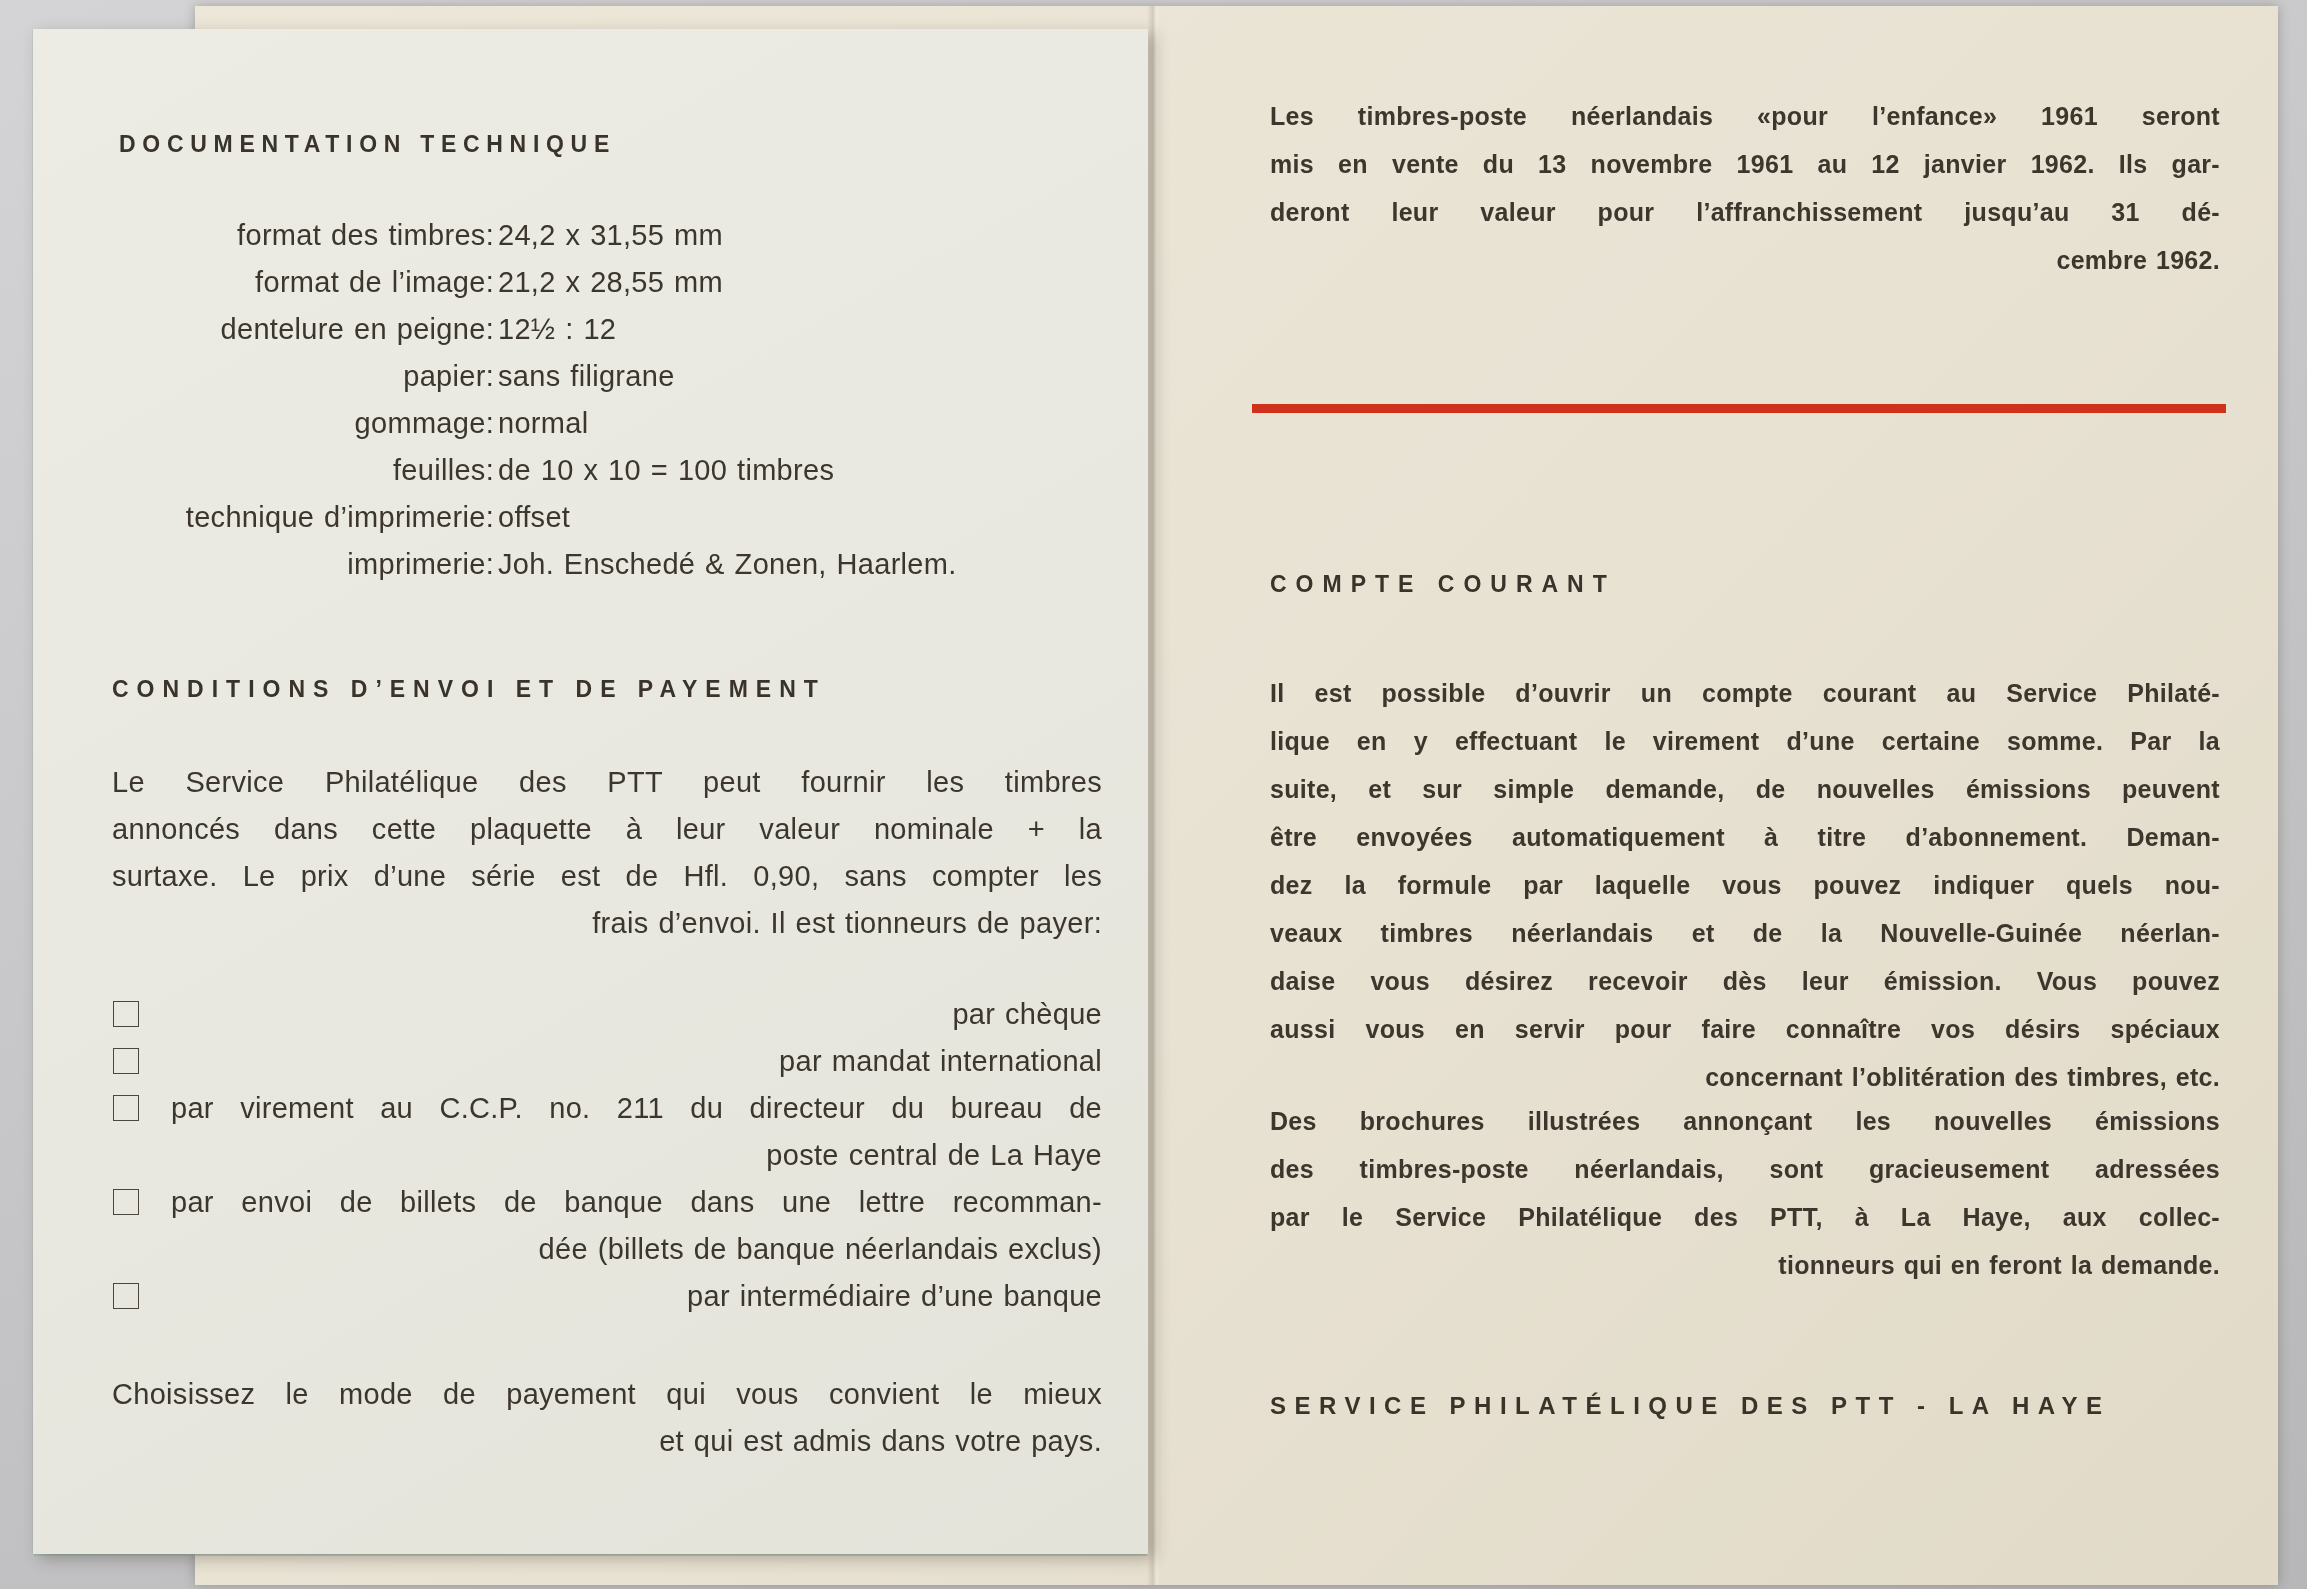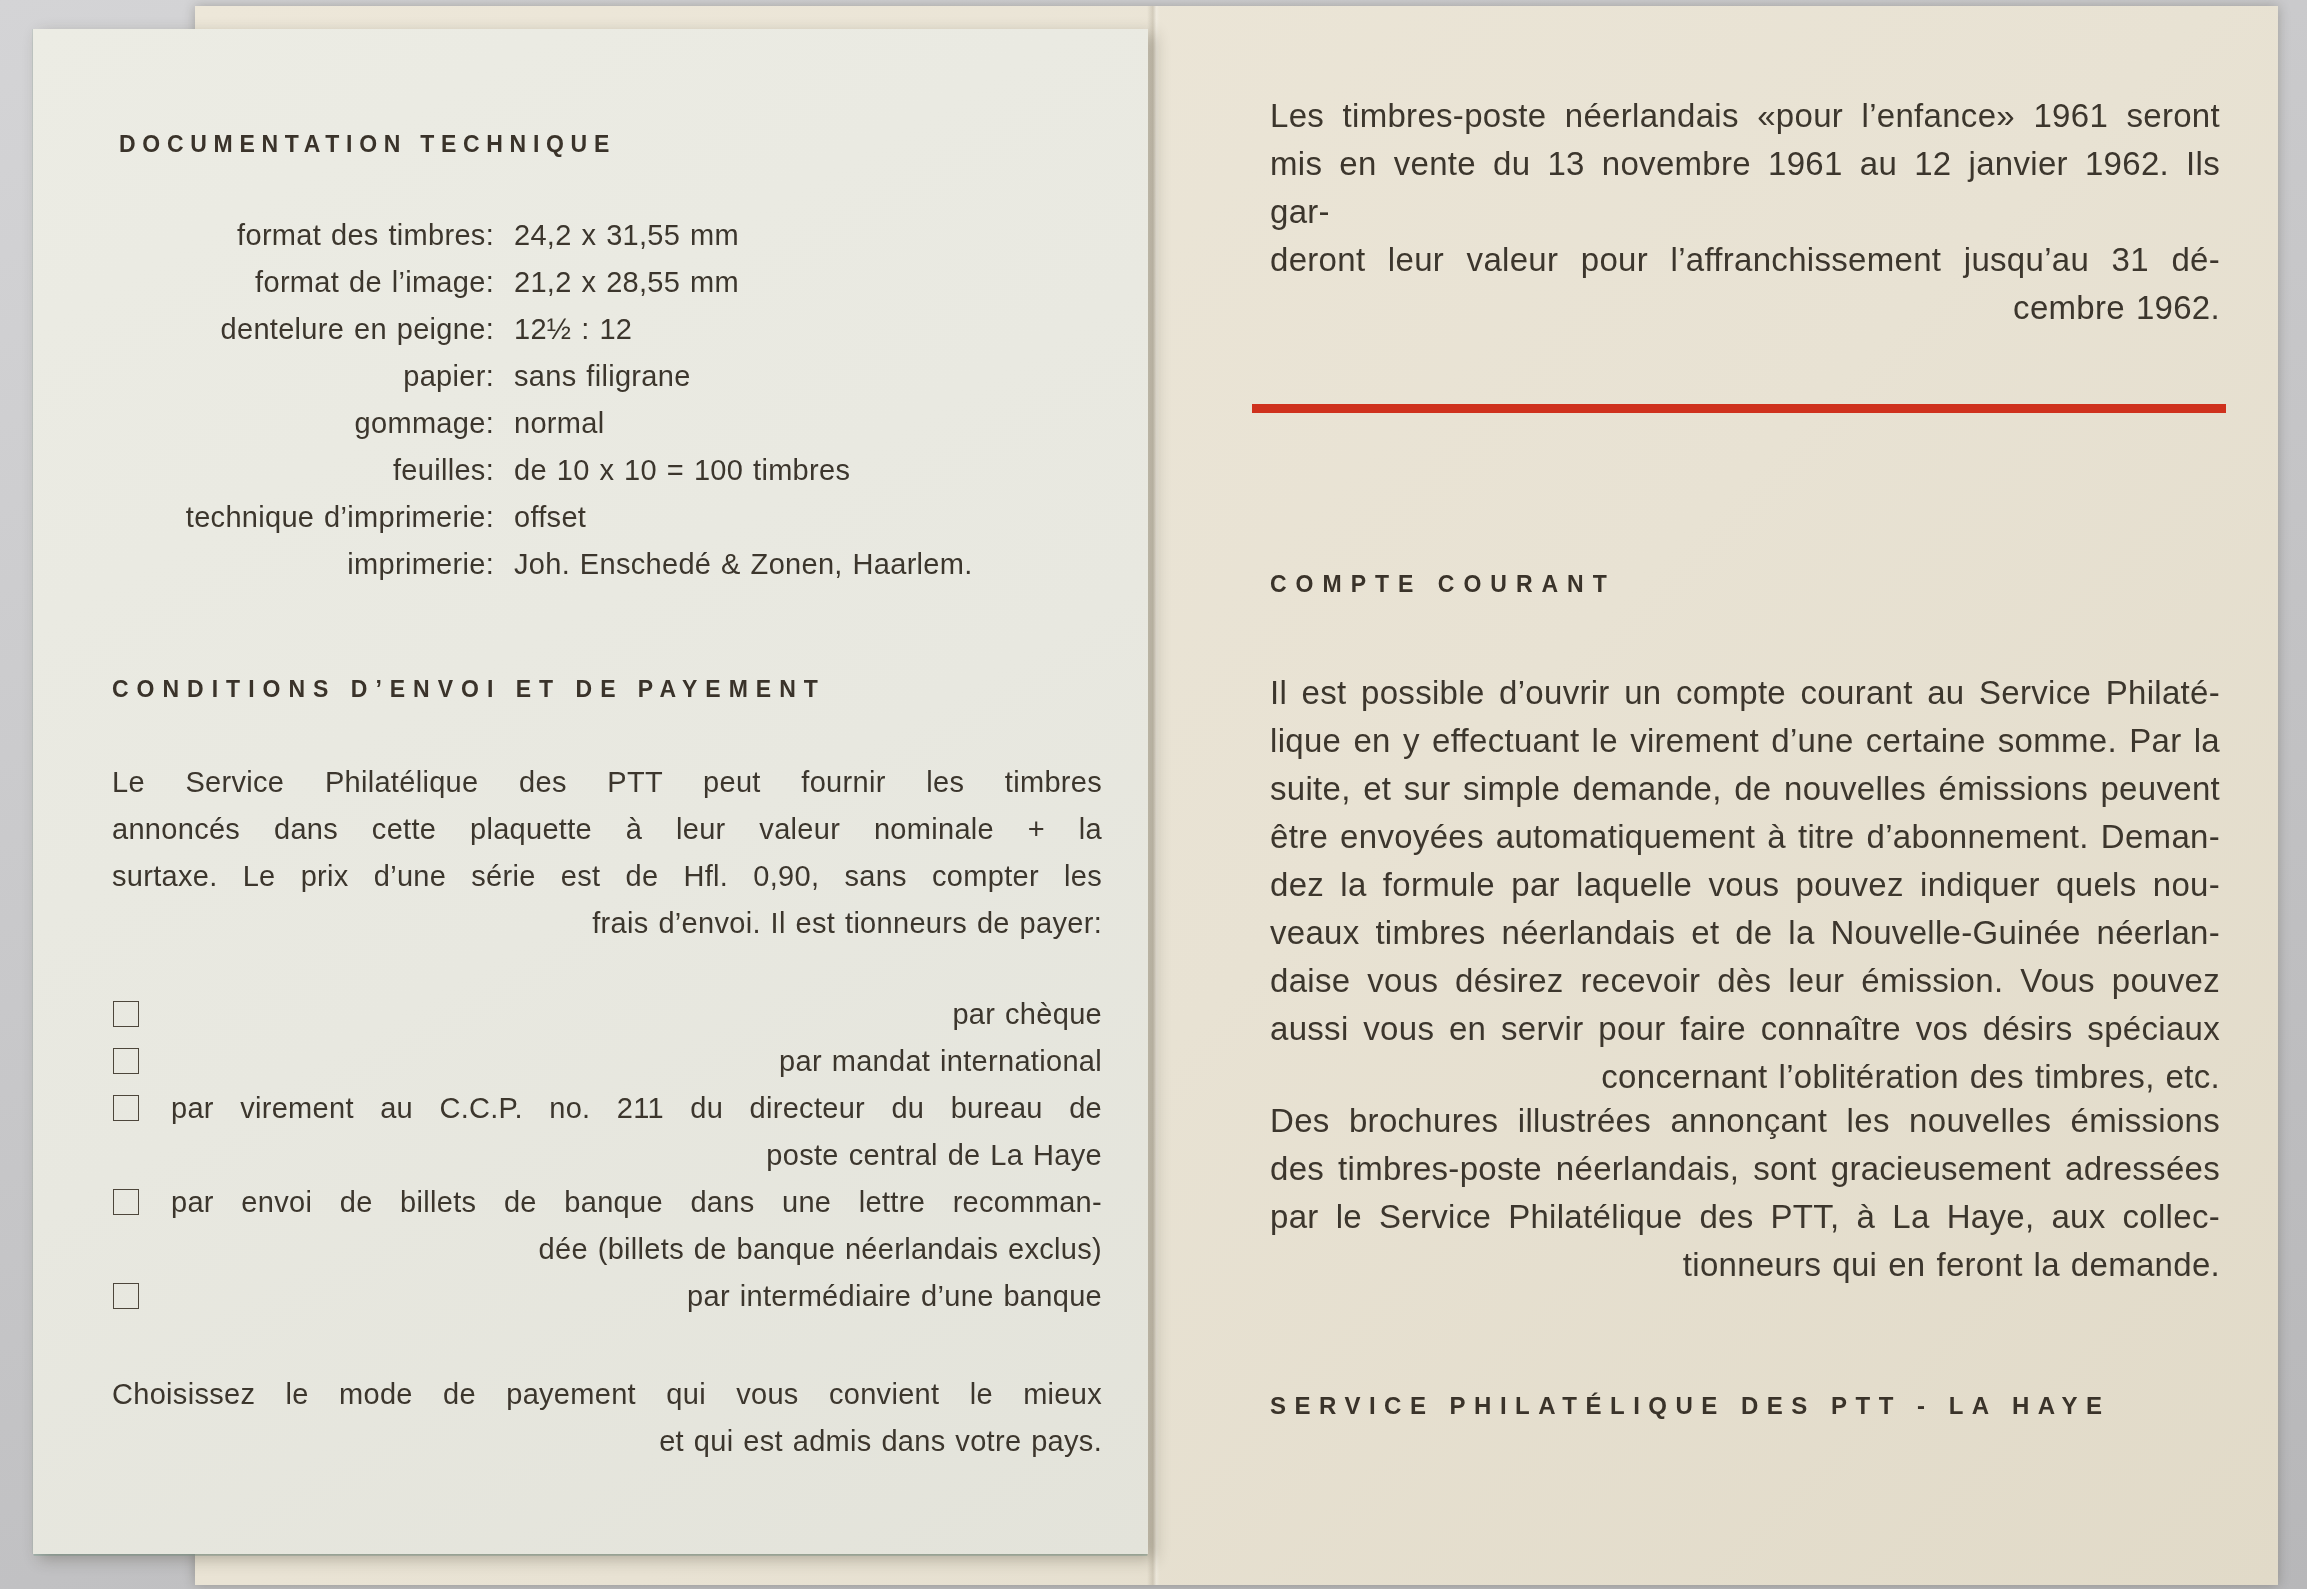--- a/index.html
+++ b/index.html
@@ -26,28 +26,28 @@
     background:linear-gradient(150deg,#ecece4 0%,#e8e8e0 55%,#e3e3da 100%);
     box-shadow:6px 4.9px 14.6px rgba(50,42,25,.30),
                -0.6px 0 0 rgba(145,175,160,.35),
                0 2.4px 0 -0.6px rgba(140,172,158,.55);
   }
   .h{
     position:absolute;margin:0;font-size:23px;font-weight:700;
     letter-spacing:6.7px;color:#3a332a;white-space:nowrap;line-height:33px;
   }
   .bodytxt{font-size:29px;line-height:47px;letter-spacing:0.3px;word-spacing:1.5px;}
-  .rtxt{font-size:33px;line-height:48px;letter-spacing:0.3px;word-spacing:1.5px;}
+  .rtxt{font-size:25px;line-height:48px;letter-spacing:0.3px;word-spacing:1.5px;font-weight:bold;}
   .just{white-space:pre-line;text-align:justify;text-align-last:justify;}
   .lastline{text-align:right;}
   
   #spec-table{position:absolute;left:79px;top:183px;}
   .srow{display:flex;line-height:47px;}
   .slabel{display:inline-block;width:382px;text-align:right;}
-  .svalue{display:inline-block;margin-left:20px;white-space:nowrap;}
+  .svalue{display:inline-block;margin-left:4px;white-space:nowrap;}
   
   #doc-heading{left:86px;top:99px;}
   #cond-heading{left:79px;top:644px;letter-spacing:8px;}
   #conditions-para{position:absolute;left:79px;top:730px;width:990px;}
   #options-list{position:absolute;left:79px;top:962px;width:990px;}
   .option{position:relative;padding-left:59px;}
   .cbx{
     position:absolute;left:1.2px;top:10.4px;width:24px;height:24px;
     border:1.8px solid #4d463b;background:transparent;
   }

